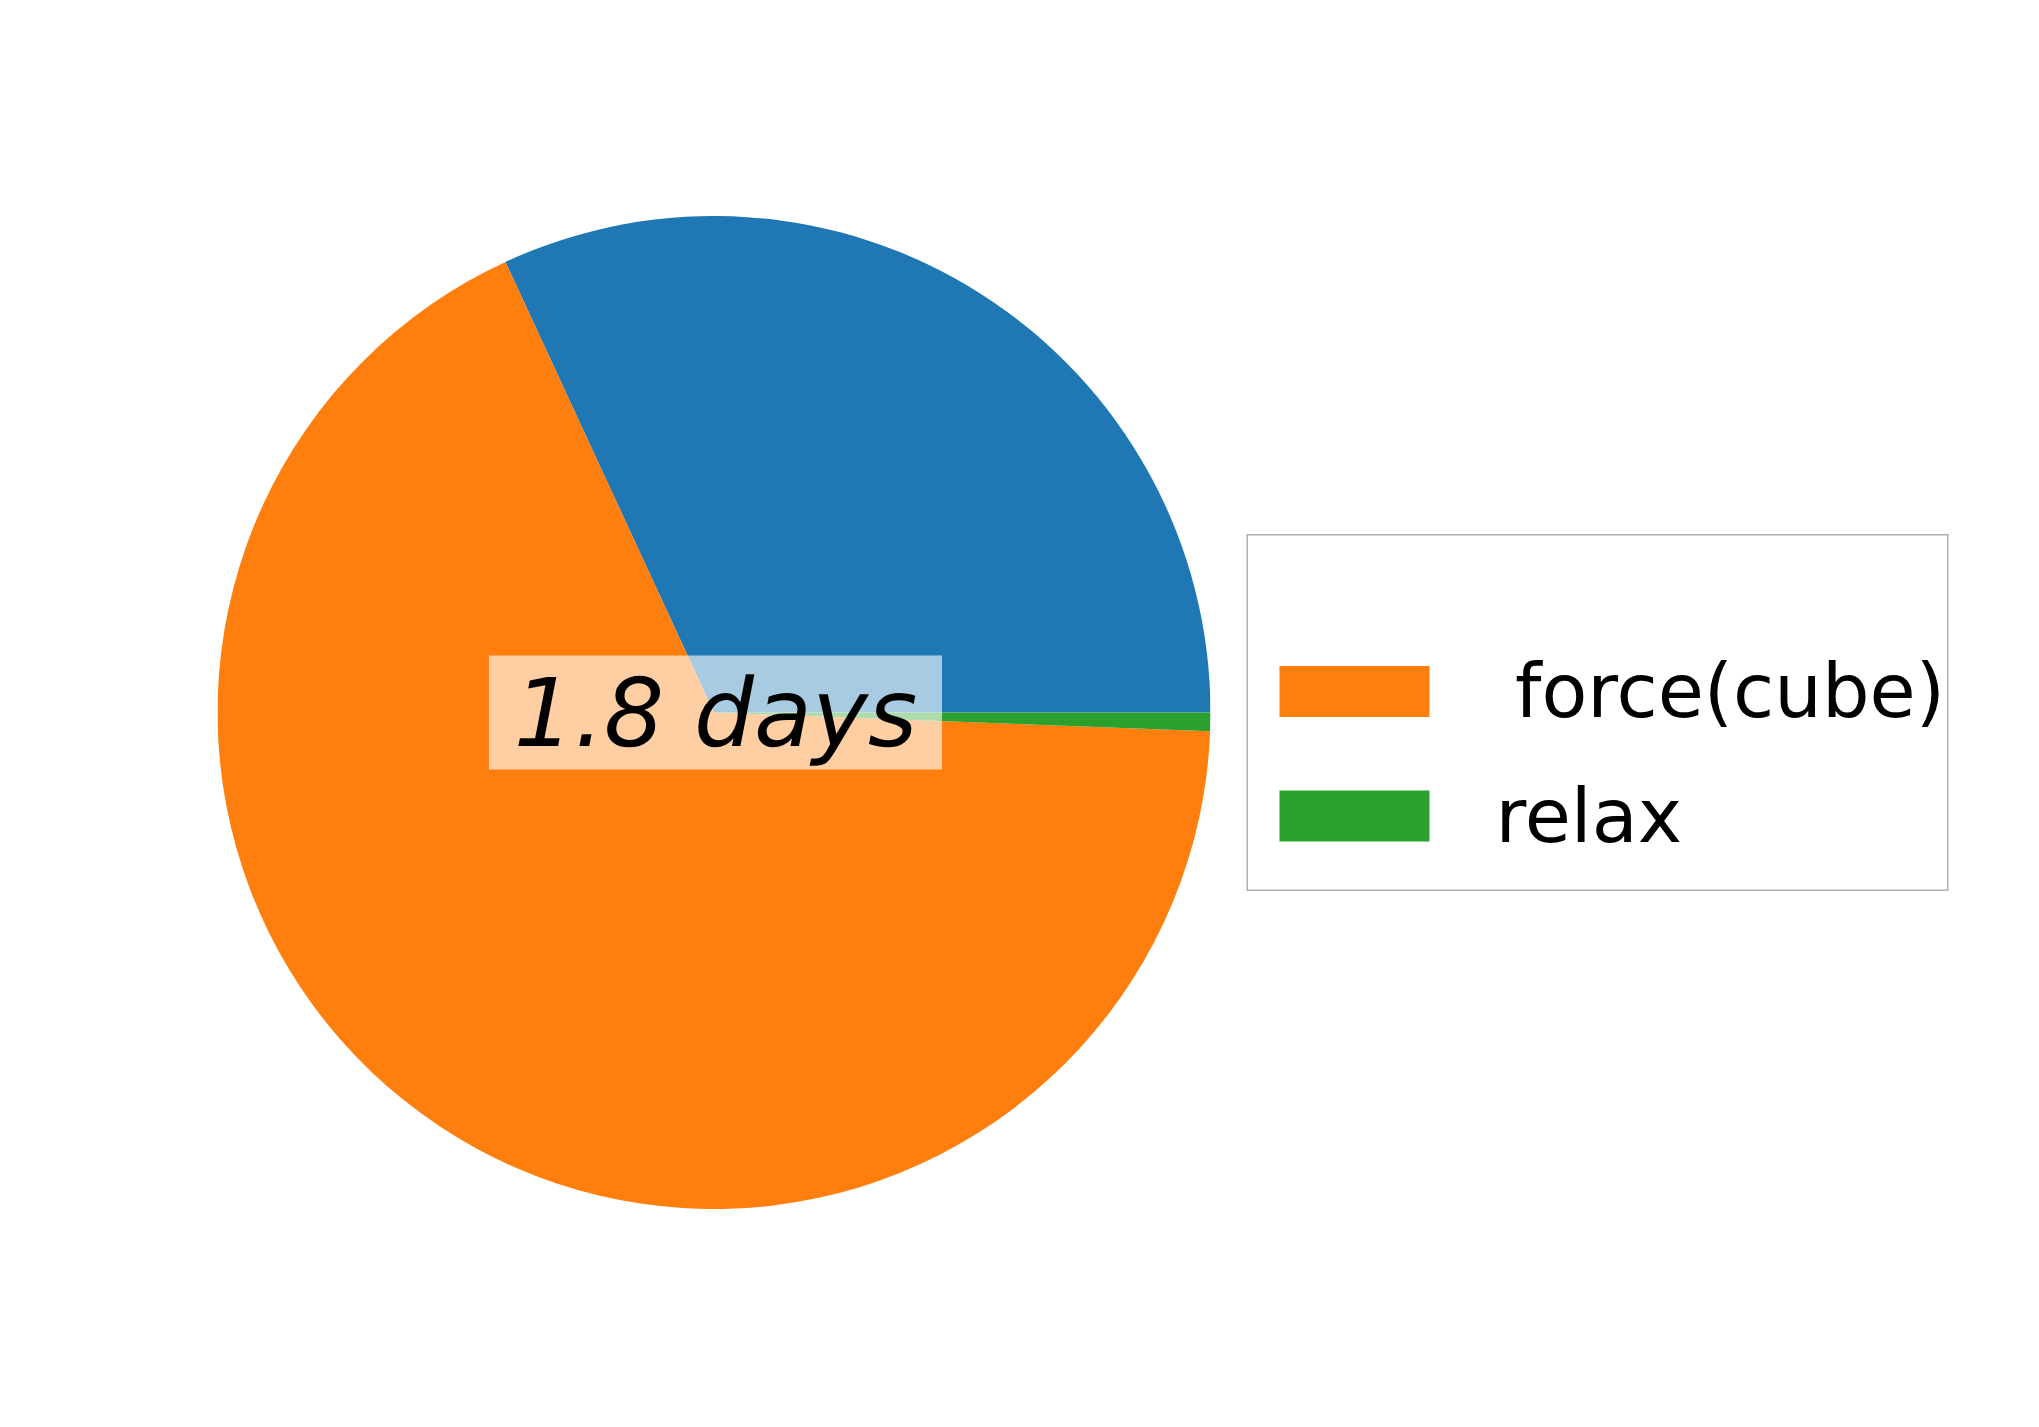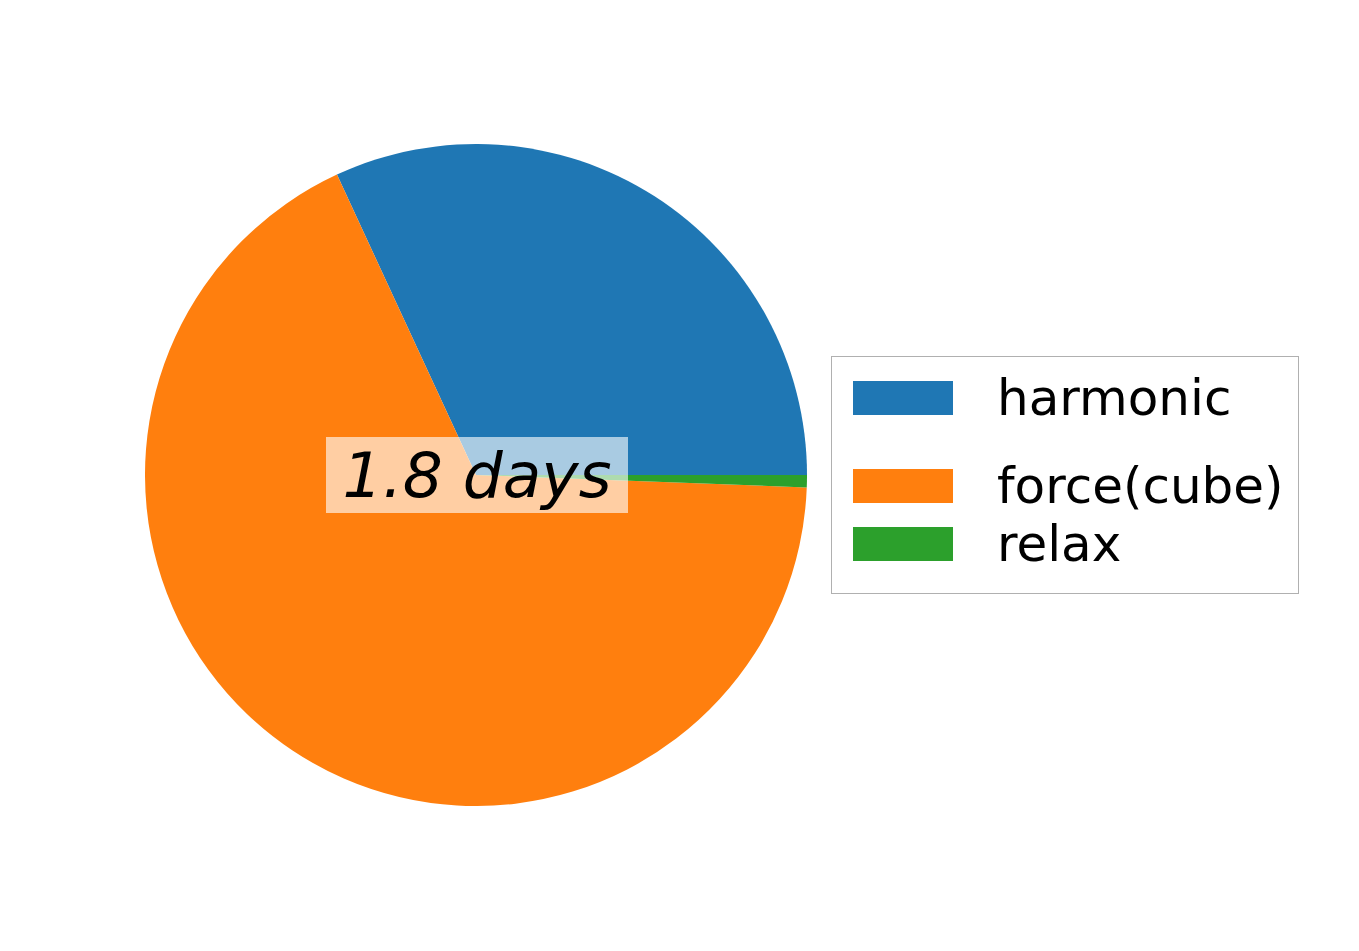--- a/index.html
+++ b/index.html
@@ -67,21 +67,21 @@
     box-sizing: border-box;
   }
   .legend-row {
     position: absolute;
     left: 21px;
     height: 34px;
     display: flex;
     align-items: center;
   }
   .legend-row.r0 { top: 24px; }
-  .legend-row.r1 { top: 112px; }
+  .legend-row.r1 { top: 87px; gap: 13px; }
   .legend-row.r2 { top: 170px; }
   .legend-swatch {
     width: 100px;
     height: 34px;
     flex: 0 0 auto;
   }
   .legend-label {
     margin-left: 44px;
     font-size: 50px;
     line-height: 1;
@@ -103,24 +103,20 @@
         </g>
     </svg>
   </div>
 
   <div id="center-label">
     <span id="center-label-text">1.8 days</span>
   </div>
 
   <div id="legend">
 
-    <div class="legend-row r0">
-      <span class="legend-swatch" id="sw0" style="background: rgb(31, 119, 180);"></span>
-      <span class="legend-label">harmonic</span>
-    </div>
 
     <div class="legend-row r1">
       <span class="legend-swatch" id="sw1" style="background: rgb(255, 127, 14);"></span>
       <span class="legend-label">force(cube)</span>
     </div>
 
     <div class="legend-row r2">
       <span class="legend-swatch" id="sw2" style="background: rgb(44, 160, 44);"></span>
       <span class="legend-label">relax</span>
     </div>

